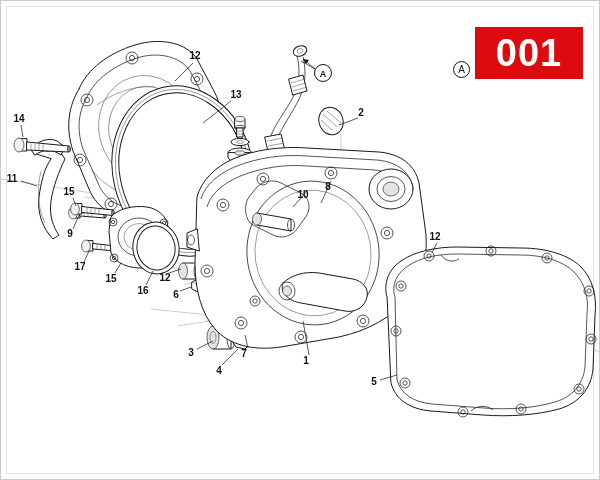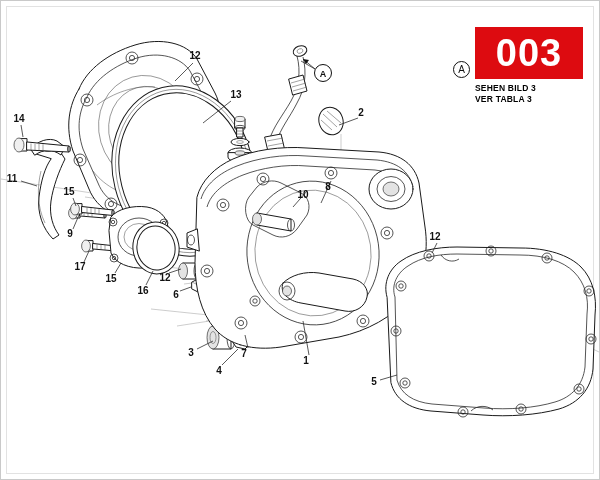--- a/index.html
+++ b/index.html
@@ -472,21 +472,19 @@
       <text x="305" y="363" text-anchor="middle">1</text>
       <text x="302" y="197" text-anchor="middle">10</text>
       <text x="327" y="189" text-anchor="middle">8</text>
       <text x="360" y="115" text-anchor="middle">2</text>
       <text x="434" y="239" text-anchor="middle">12</text>
       <text x="373" y="384" text-anchor="middle">5</text>
     </g>
   </svg>
 
   <div class="badge-box" id="badge-box" style="background: rgb(221, 11, 16);">
-    <span class="badge-num">003</span>
+    <span class="badge-num">001</span>
   </div>
 
   <div class="ref-a">A</div>
 
-  <div class="badge-caption"><span>SEHEN BILD 3</span>
-<span>VER TABLA 3</span></div>
 
 </div>
 
 </body></html>

